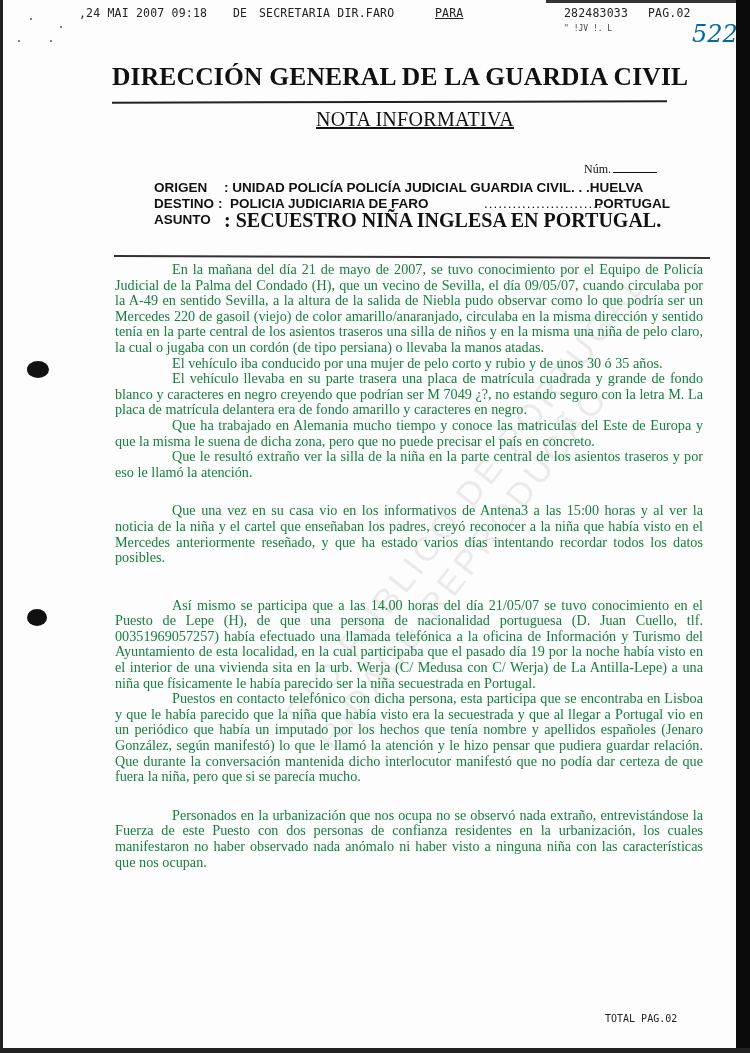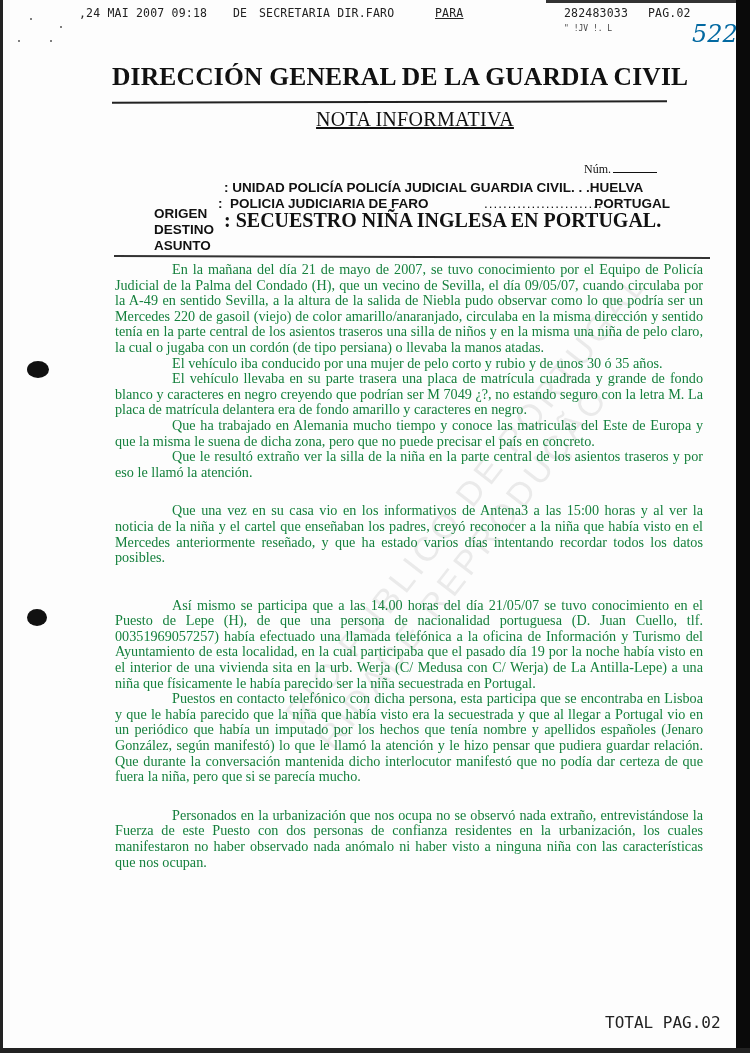--- a/index.html
+++ b/index.html
@@ -30,21 +30,21 @@
       position: absolute; left: 300px; top: 108px; width: 230px; text-align: center;
       font-size: 20px; font-weight: normal; text-decoration: underline; letter-spacing: 0.3px;
     }
     .num {
       position: absolute; left: 584px; top: 162px; font-size: 12px; white-space: nowrap;
     }
     .num .blank { display: inline-block; width: 44px; border-bottom: 1.5px solid #111; margin-left: 2px; }
 
     .meta { position: absolute; left: 154px; top: 180px; width: 530px; font-family: "Liberation Sans", sans-serif; font-weight: bold; font-size: 13.5px; line-height: 16px; }
     .meta-row { position: relative; height: 16px; white-space: nowrap; }
-    .meta-label { position: absolute; left: 0; margin-top: 26px; }
+    .meta-label { position: absolute; left: 0; }
     .meta-value { position: absolute; left: 70px; }
     .meta-value.serif { font-family: "Liberation Serif", serif; font-size: 20px; }
     .meta-right { position: absolute; right: 14px; }
     .meta-dots { position: absolute; left: 330px; right: 82px; top: 0; overflow: hidden; letter-spacing: 1px; font-weight: normal; }
 
     .body-rule { position: absolute; left: 114px; top: 256px; width: 596px; height: 2px; background: #333; transform: rotate(0.2deg); }
 
     .body {
       position: absolute; left: 115px; top: 262px; width: 588px;
       font-size: 14.2px; line-height: 15.6px; text-align: justify; color: #15803d;
@@ -56,21 +56,21 @@
 
     .punch { position: absolute; background: #111; border-radius: 50%; }
 
     .watermark {
       position: absolute; left: 200px; top: 470px; transform: rotate(-52deg);
       font-family: "Liberation Sans", sans-serif; font-size: 34px; color: rgba(120,120,120,0.14);
       letter-spacing: 4px; white-space: nowrap; pointer-events: none; line-height: 40px;
     }
     .footer {
       position: absolute; left: 605px; top: 1013px;
-      font-family: "DejaVu Sans Mono", monospace; font-size: 16px; color: #222;
+      font-family: "DejaVu Sans Mono", monospace; font-size: 10px; color: #222;
     }
     .foot-edge { position: absolute; left: 0; top: 1048px; width: 750px; height: 5px; background: #222; }
   </style>
 </head>
 <body>
 
 <div class="edge-left"></div>
 <div class="edge-right"></div>
 <div class="edge-top-right"></div>
 

